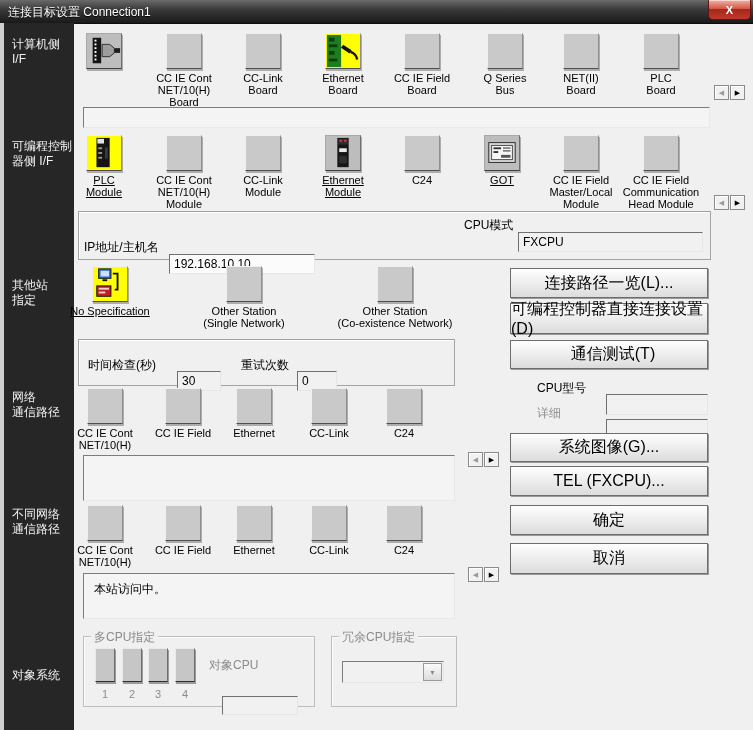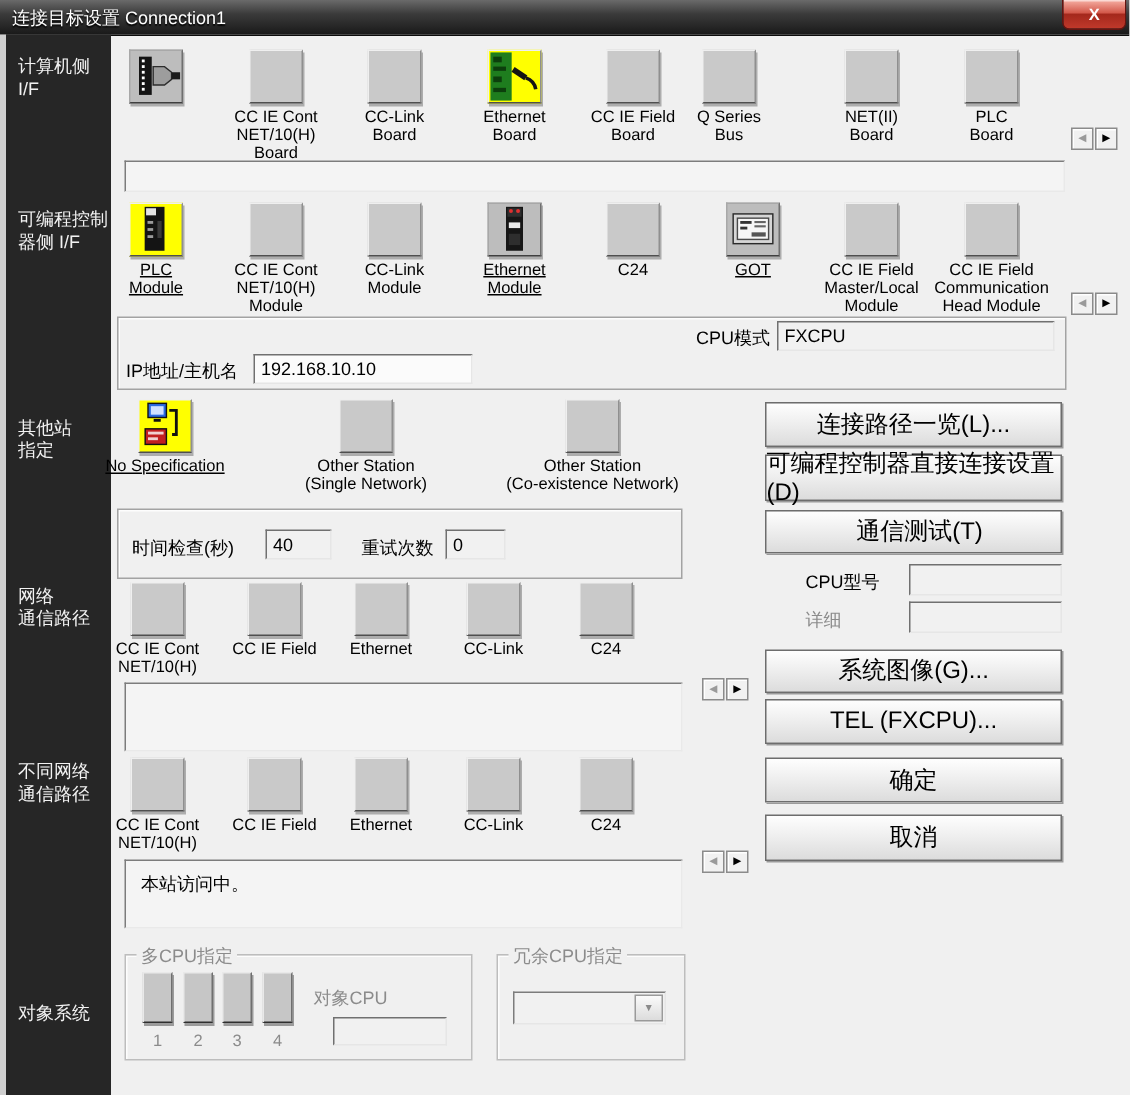--- a/index.html
+++ b/index.html
@@ -23,21 +23,21 @@
     border:1px solid;border-color:#efefef #8f8f8f #4f4f4f #efefef;
     box-shadow:1px 2px 0 rgba(90,90,90,.45);box-sizing:border-box;}
   .tile.sel{background:#bdbdbd;border-color:#a8a8a8 #6f6f6f #3f3f3f #a8a8a8;}
   .tile svg{display:block;width:100%;height:100%;}
   .ilabel{margin-top:3px;font-size:11px;line-height:12px;white-space:pre-line;}
   .u .ilabel{text-decoration:underline;}
   
   .sunken{position:absolute;background:#f4f4f4;border:1px solid;border-color:#7c7c7c #e9e9e9 #e9e9e9 #7c7c7c;box-sizing:border-box;}
   .gbox{position:absolute;border:1px solid #a3a3a3;box-shadow:inset 1px 1px 0 #fdfdfd;box-sizing:border-box;}
   .tb{position:absolute;background:#fbfbfb;border:1px solid;border-color:#707070 #e6e6e6 #e6e6e6 #707070;
-      box-sizing:border-box;font-size:12px;padding:1px 4px;display:flex;align-items:center;overflow:hidden;}
+      box-sizing:border-box;font-size:12px;padding:1px 4px;display:flex;align-items:center;overflow:hidden;margin-top:18px;}
   .tb.dis{background:#f1f1f1;}
   .lbl{position:absolute;font-size:12px;white-space:nowrap;}
   .gray{color:#8b8b8b;}
   
   .btn{position:absolute;left:510px;width:198px;background:linear-gradient(#fefefe,#eaeaea 60%,#dcdcdc);
     border:1px solid #6d6d6d;box-shadow:1px 1px 0 #9a9a9a;box-sizing:border-box;
     display:flex;align-items:center;justify-content:center;font-size:16px;cursor:pointer;}
   
   .sc{position:absolute;width:15px;height:15px;background:#f1f1f1;border:1px solid #8b8b8b;
     box-shadow:inset 1px 1px 0 #fff;box-sizing:border-box;display:flex;align-items:center;justify-content:center;
@@ -116,21 +116,21 @@
       </svg>
   </div>
   <div class="ilabel">Ethernet
 Board</div>
 </div>
 <div class="icon-item" style="left:372px;top:33px;">
   <div class="tile"></div>
   <div class="ilabel">CC IE Field
 Board</div>
 </div>
-<div class="icon-item" style="left:436px;top:33px;">
+<div class="icon-item" style="left:455px;top:33px;">
   <div class="tile"></div>
   <div class="ilabel">Q Series
 Bus</div>
 </div>
 <div class="icon-item" style="left:531px;top:33px;">
   <div class="tile"></div>
   <div class="ilabel">NET(II)
 Board</div>
 </div>
 <div class="icon-item" style="left:611px;top:33px;">
@@ -254,21 +254,21 @@
 </div>
 <div class="icon-item" style="left:320px;top:266px;width:150px;">
   <div class="tile"></div>
   <div class="ilabel">Other Station
 (Co-existence Network)</div>
 </div>
 
 <div class="gbox" style="left:78px;top:339px;width:377px;height:47px;"></div>
 <div class="lbl" style="left:88px;top:357px;">时间检查(秒)</div>
 <div class="tb dis" style="left:177px;top:353px;width:44px;height:20px;">
-    <span>40</span>
+    <span>30</span>
   </div>
 <div class="lbl" style="left:241px;top:357px;">重试次数</div>
 <div class="tb dis" style="left:297px;top:353px;width:40px;height:20px;">
     <span>0</span>
   </div>
 
 <div class="btn" style="top:268px;height:30px;">
     <span>连接路径一览(L)...</span>
   </div>
 <div class="btn" style="top:303px;height:31px;">

